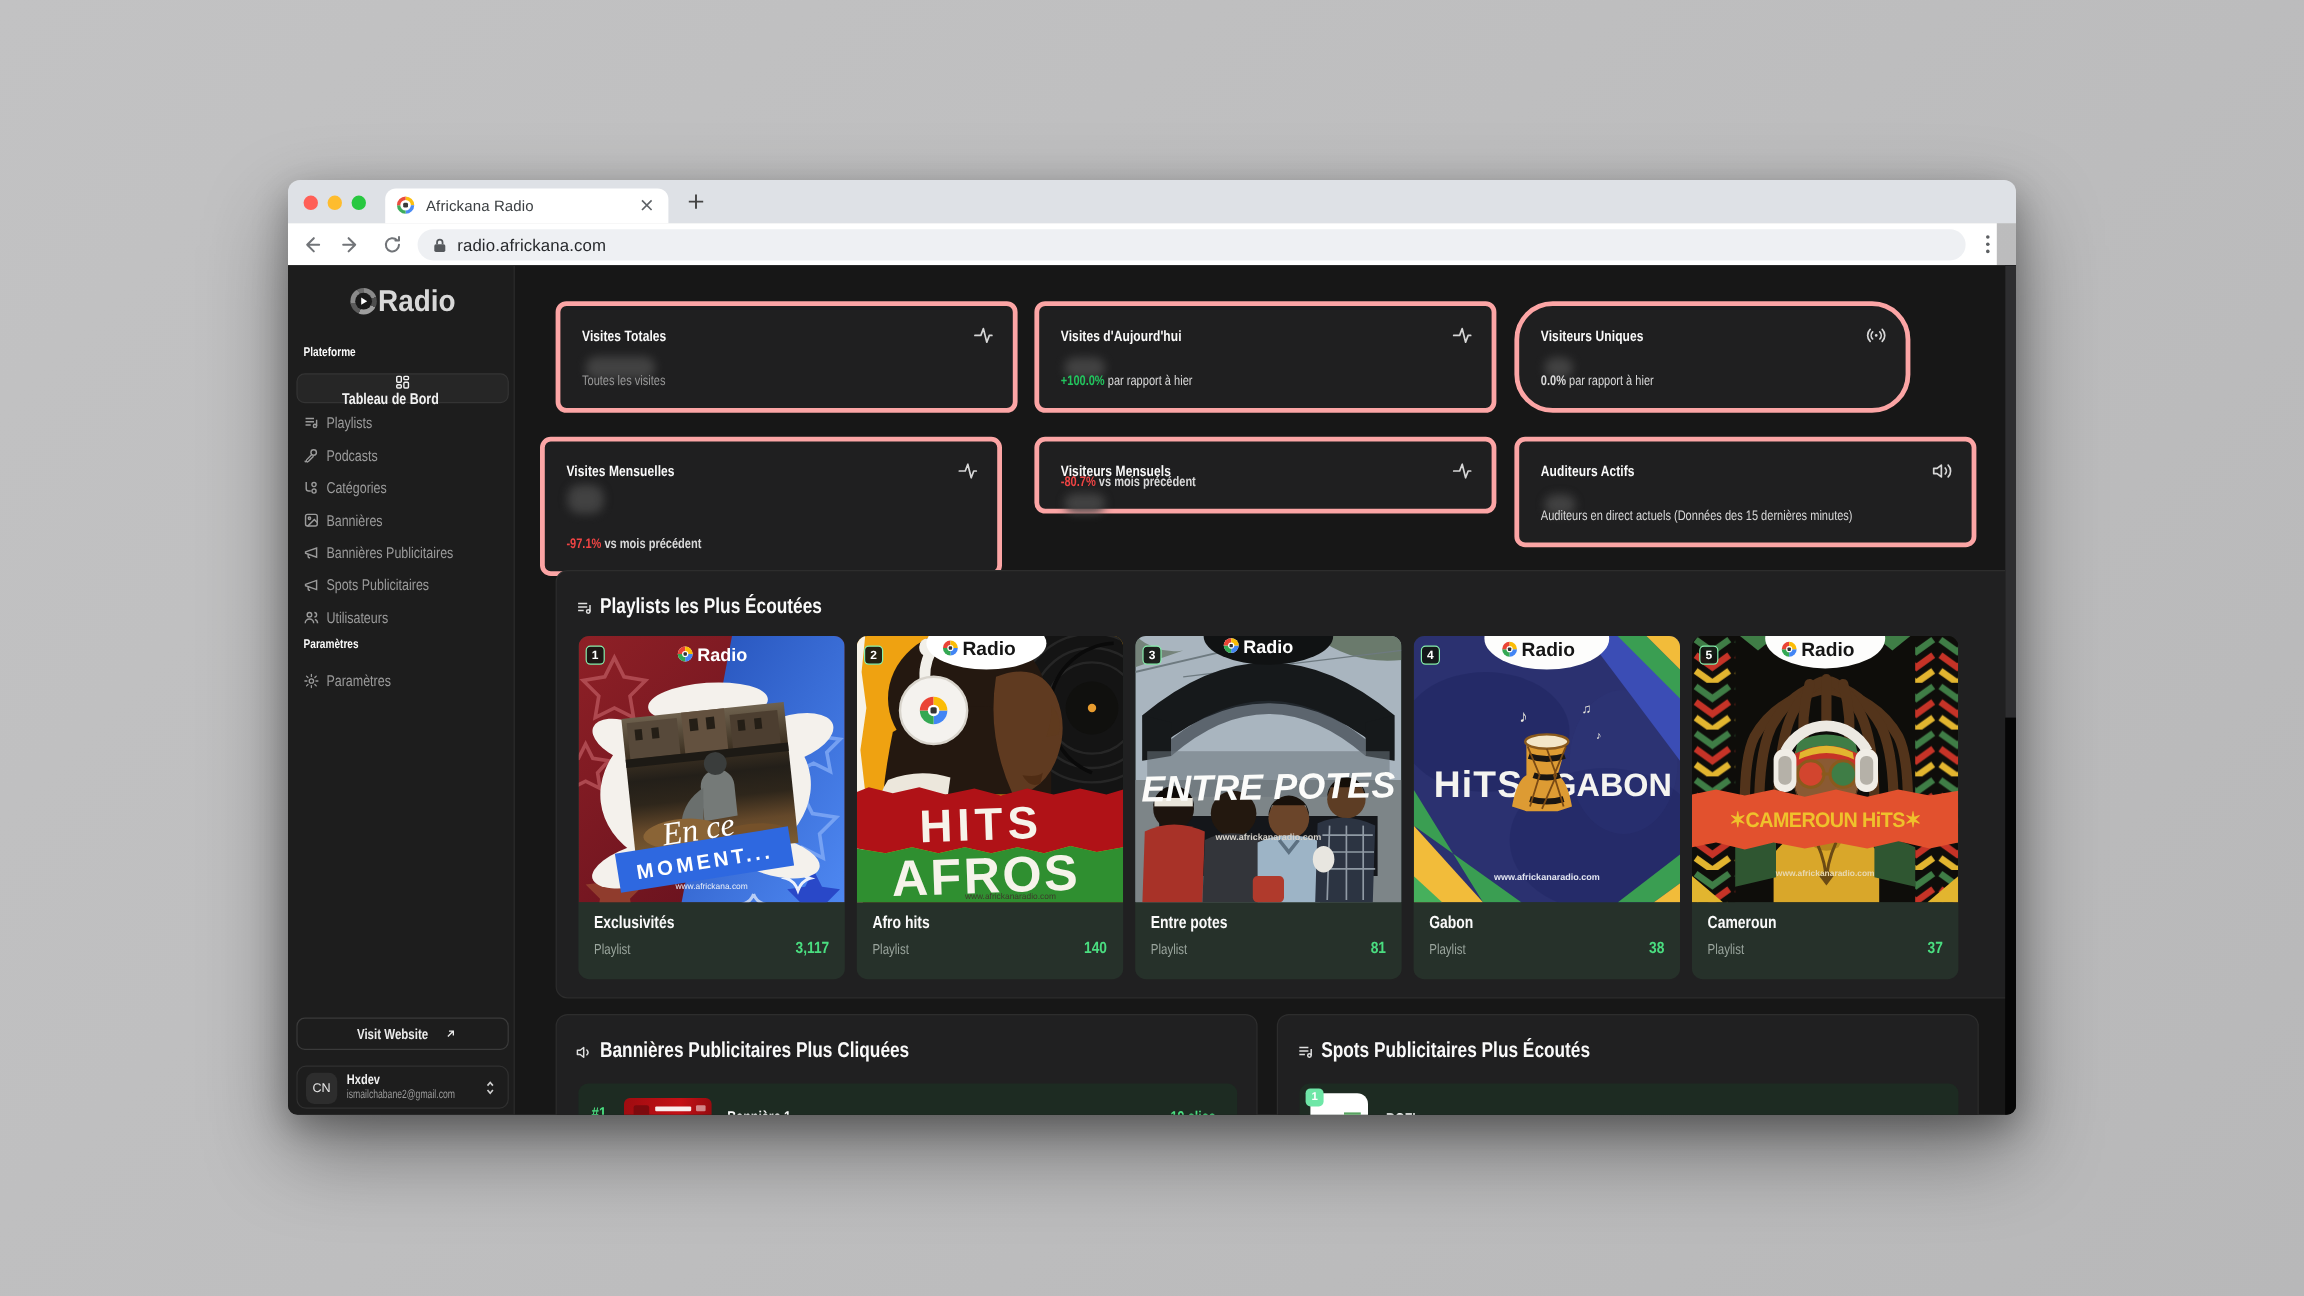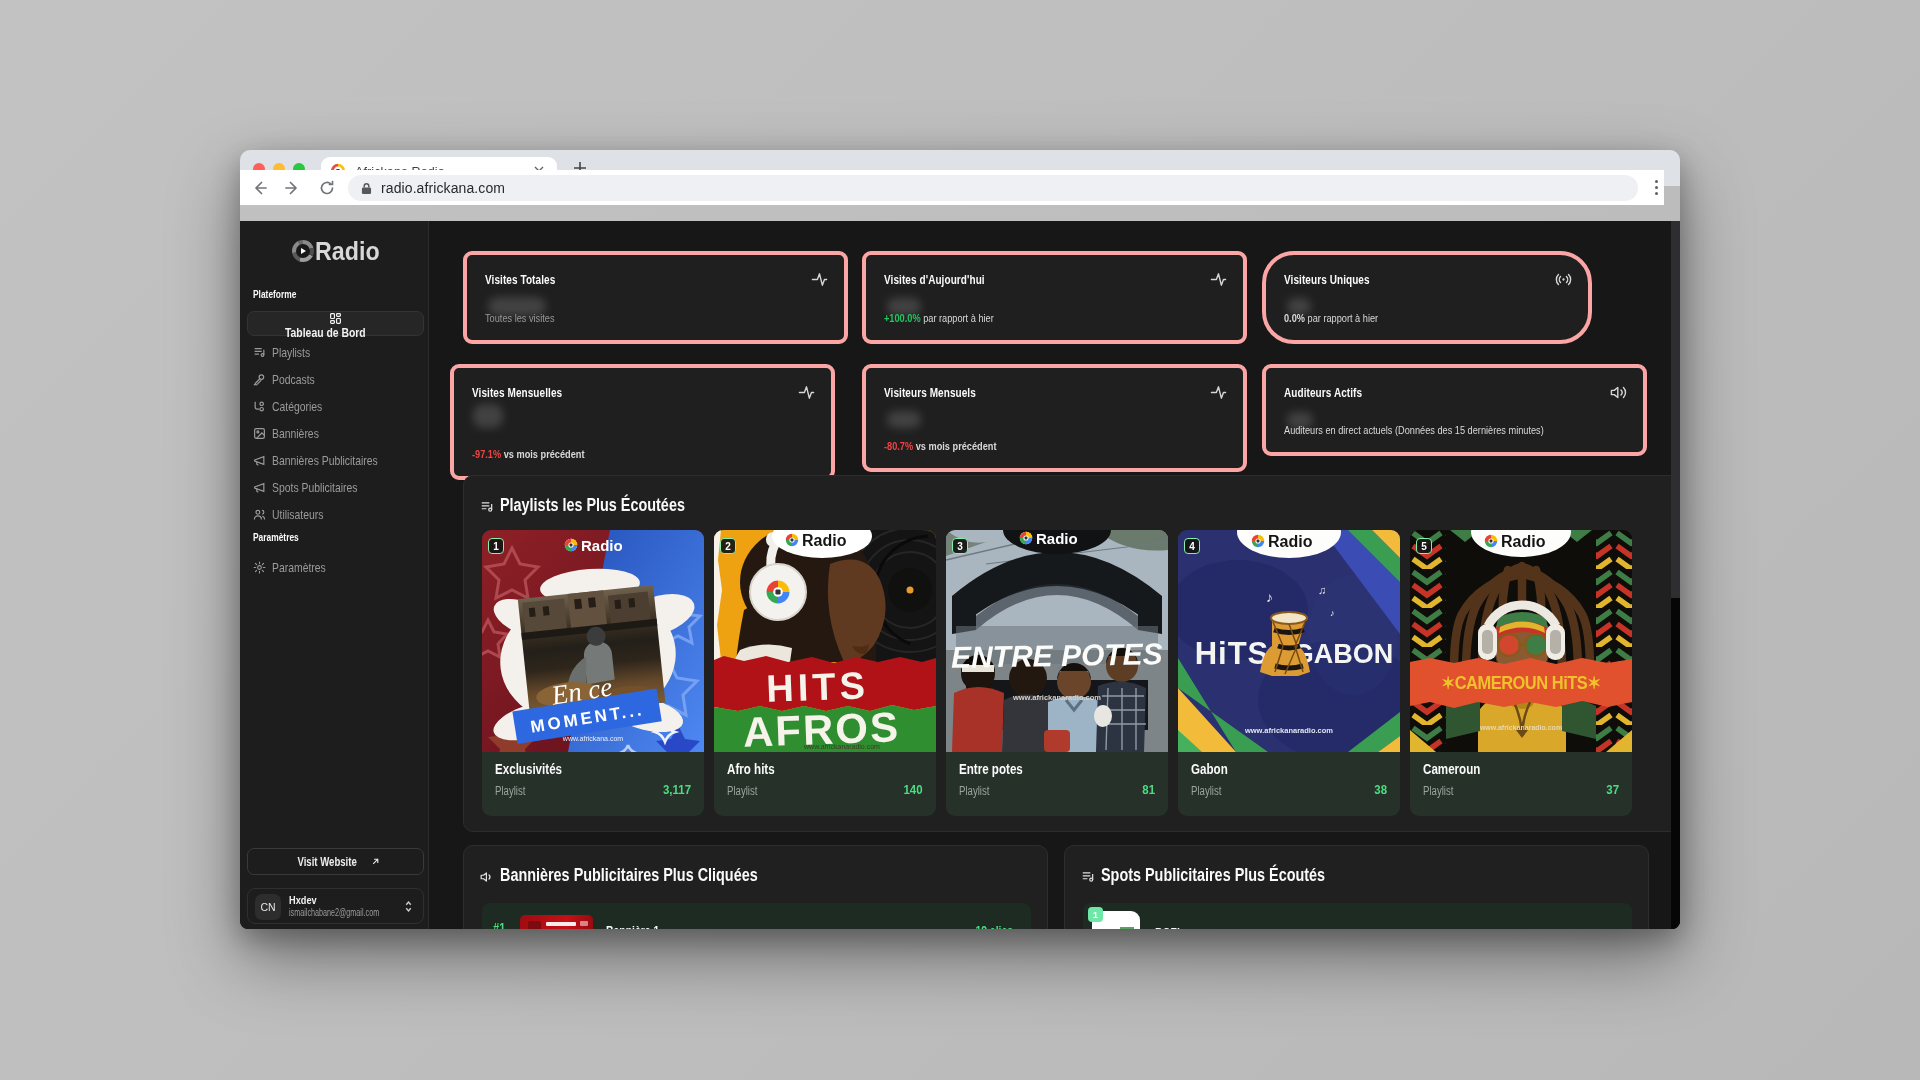--- a/index.html
+++ b/index.html
@@ -12,21 +12,21 @@
   .tabs { position:absolute; left:0; top:0; width:1440px; height:36px; background:#dee1e6; border-radius:10px 10px 0 0; }
   .dot { position:absolute; top:13px; width:12px; height:12px; border-radius:50%; }
   .dot.r { left:13px; background:#ff5f57; }
   .dot.y { left:33px; background:#febc2e; }
   .dot.g { left:53px; background:#28c840; }
   .tab { position:absolute; left:81px; top:7px; width:236px; height:29px; background:#fff; border-radius:9px 9px 0 0; }
   .fav { position:absolute; left:9px; top:6px; }
   .tabtitle { position:absolute; left:34px; top:8px; font-size:12.5px; color:#3c4043; letter-spacing:.1px; }
   .tabx { position:absolute; left:210px; top:6px; width:16px; height:16px; color:#5f6368; }
   .newtab { position:absolute; left:330px; top:8px; width:20px; height:20px; color:#444; }
-  .toolbar { position:absolute; left:0; top:20px; width:1424px; height:35px; background:#fff; }
+  .toolbar { position:absolute; left:0; top:36px; width:1424px; height:35px; background:#fff; }
   .navic { position:absolute; top:10px; width:16px; height:16px; color:#717478; }
   .urlbar { position:absolute; left:108px; top:5px; width:1290px; height:26px; background:#eef0f3; border-radius:13px; }
   .lock { position:absolute; left:121px; top:12px; width:11px; height:13px; color:#55585c; }
   .urltext { position:absolute; left:141px; top:10px; font-size:14px; color:#27292c; letter-spacing:.1px; }
   .kebab { position:absolute; left:1415px; top:10px; width:4px; height:16px; }
   .kebab i { position:absolute; left:0; width:3px; height:3px; border-radius:50%; background:#5c5f62; }
   
   .page { position:absolute; left:0; top:71px; width:1440px; height:708px; background:#171717; border-radius:0 0 8px 8px; overflow:hidden; }
   .side { position:absolute; left:0; top:0; width:189px; height:708px; background:#1d1d1d; border-right:1px solid #2b2b2b; }
   .logo { position:absolute; left:52px; top:19px; height:22px; display:flex; align-items:center; }
@@ -243,21 +243,21 @@
         <div class="csub"><span class="wsub"><b>0.0%</b> par rapport à hier</span></div>
       </div>
       <div class="card" style="left:210px; top:143px; width:385px; height:116px;">
         <div class="ctitle">Visites Mensuelles</div>
         <svg class="cicon" viewBox="0 0 24 24" fill="none" stroke="currentColor" stroke-width="2">
             <path d="M22 12h-3l-3 8-4-16-3 8H2" stroke-linecap="round" stroke-linejoin="round"></path>
           </svg>
         <div class="blob" style="left:19px; top:36px; width:30px; height:24px;"></div>
         <div class="csub"><b class="red">-97.1%</b> <b class="wsub">vs mois précédent</b></div>
       </div>
-      <div class="card" style="left:622px; top:143px; width:385px; height:108px;">
+      <div class="card" style="left:622px; top:143px; width:385px; height:64px;">
         <div class="ctitle">Visiteurs Mensuels</div>
         <svg class="cicon" viewBox="0 0 24 24" fill="none" stroke="currentColor" stroke-width="2">
             <path d="M22 12h-3l-3 8-4-16-3 8H2" stroke-linecap="round" stroke-linejoin="round"></path>
           </svg>
         <div class="blob" style="left:21px; top:43px; width:34px; height:17px;"></div>
         <div class="csub"><b class="red">-80.7%</b> <b class="wsub">vs mois précédent</b></div>
       </div>
       <div class="card" style="left:1022px; top:143px; width:385px; height:92px;">
         <div class="ctitle">Auditeurs Actifs</div>
         <svg class="cicon" viewBox="0 0 24 24" fill="none" stroke="currentColor" stroke-width="2">

